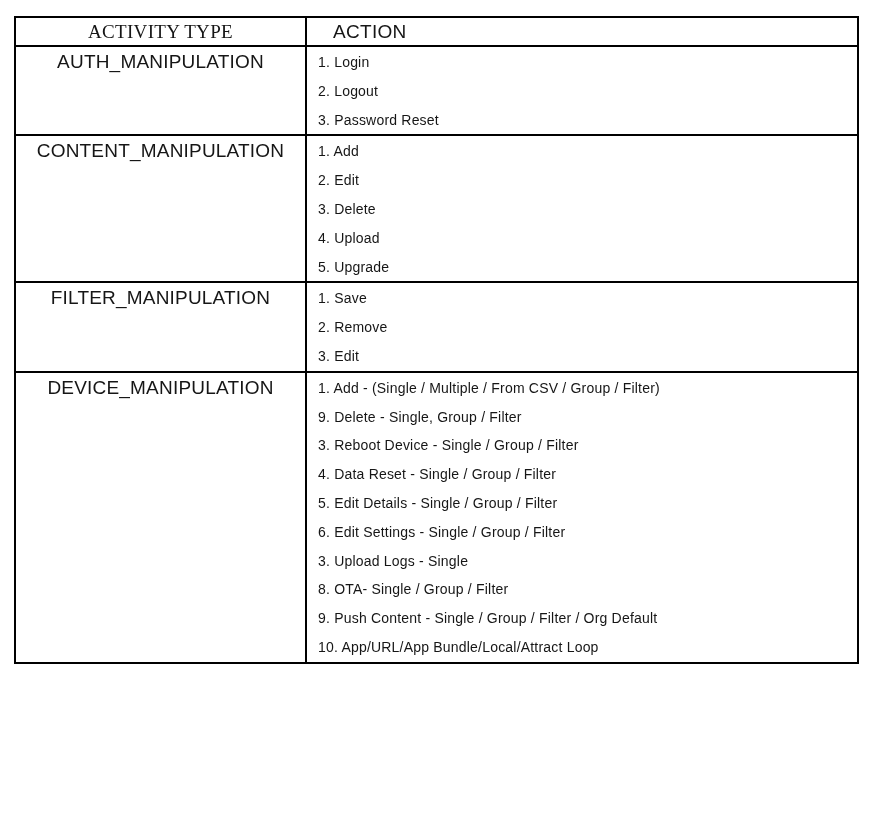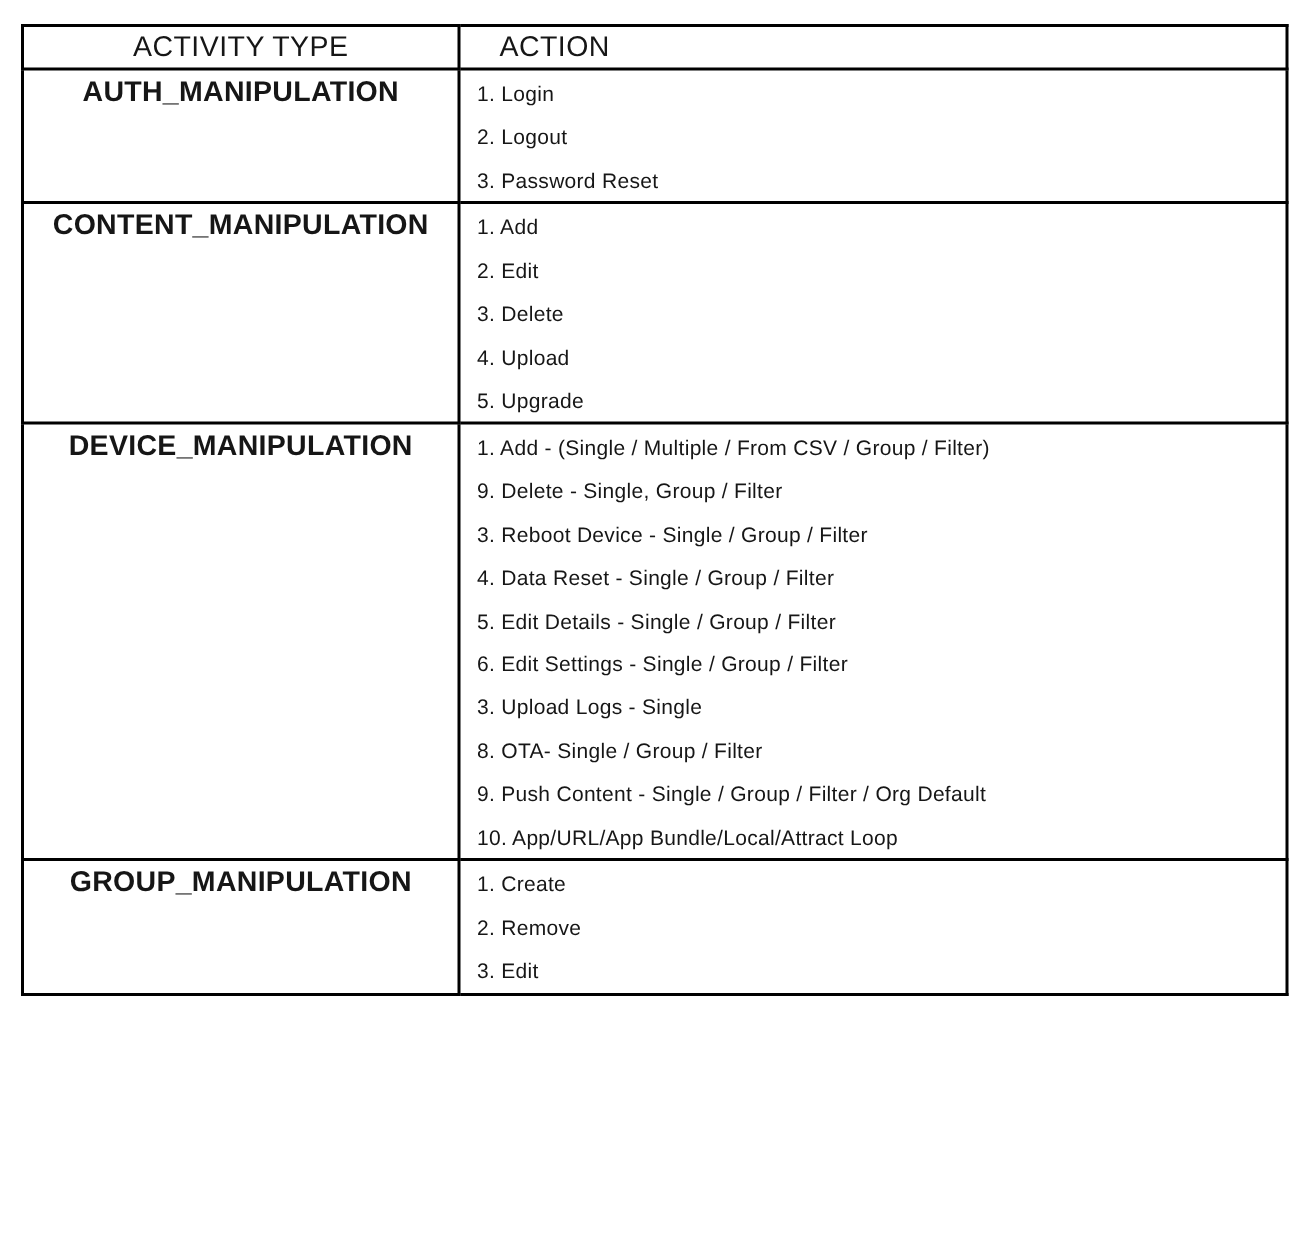--- a/index.html
+++ b/index.html
@@ -30,32 +30,31 @@
   }
   .col-activity { width: 291px; }
   .col-action   { width: 552px; }
   th {
     font-weight: normal;
     font-size: 19px;
     height: 29px;
     padding: 0;
     letter-spacing: 0.3px;
   }
-  th.h-activity { text-align: center; }
+  th.h-activity { text-align: center; font-family: Liberation Serif, serif; }
   th.h-action   { text-align: left; padding-left: 26px; }
   td.cell-activity {
     text-align: center;
     vertical-align: top;
     font-size: 19px;
     line-height: 28.8px;
     padding: 1px 2px 0 2px;
     letter-spacing: 0.2px;
     white-space: nowrap;
     overflow: hidden;
-    font-weight: bold;
   }
   td.cell-action {
     vertical-align: top;
     font-size: 14px;
     line-height: 28.8px;
     padding: 1px 0 0 11px;
     letter-spacing: 0.2px;
     overflow: hidden;
   }
   .action-line {
@@ -96,44 +95,44 @@
     </td>
     <td class="cell-action">
             <div class="action-line">1. Add</div>
             <div class="action-line">2. Edit</div>
             <div class="action-line">3. Delete</div>
             <div class="action-line">4. Upload</div>
             <div class="action-line">5. Upgrade</div>
           </td>
   </tr>
 
+  <tr>
+    <td class="cell-activity">
+      <span>FILTER_MANIPULATION</span>
+    </td>
+    <td class="cell-action">
+            <div class="action-line">1. Save</div>
+            <div class="action-line">2. Remove</div>
+            <div class="action-line">3. Edit</div>
+          </td>
+  </tr>
 
   <tr>
     <td class="cell-activity">
       <span>DEVICE_MANIPULATION</span>
     </td>
     <td class="cell-action">
             <div class="action-line">1. Add - (Single / Multiple / From CSV / Group / Filter)</div>
             <div class="action-line">9. Delete - Single, Group / Filter</div>
             <div class="action-line">3. Reboot Device - Single / Group / Filter</div>
             <div class="action-line">4. Data Reset - Single / Group / Filter</div>
             <div class="action-line">5. Edit Details - Single / Group / Filter</div>
             <div class="action-line">6. Edit Settings - Single / Group / Filter</div>
             <div class="action-line">3. Upload Logs - Single</div>
             <div class="action-line">8. OTA- Single / Group / Filter</div>
             <div class="action-line">9. Push Content - Single / Group / Filter / Org Default</div>
             <div class="action-line">10. App/URL/App Bundle/Local/Attract Loop</div>
           </td>
   </tr>
 
-  <tr>
-    <td class="cell-activity">
-      <span>GROUP_MANIPULATION</span>
-    </td>
-    <td class="cell-action">
-            <div class="action-line">1. Create</div>
-            <div class="action-line">2. Remove</div>
-            <div class="action-line">3. Edit</div>
-          </td>
-  </tr>
 </tbody>
   </table>
 </div>
 
 </body></html>

